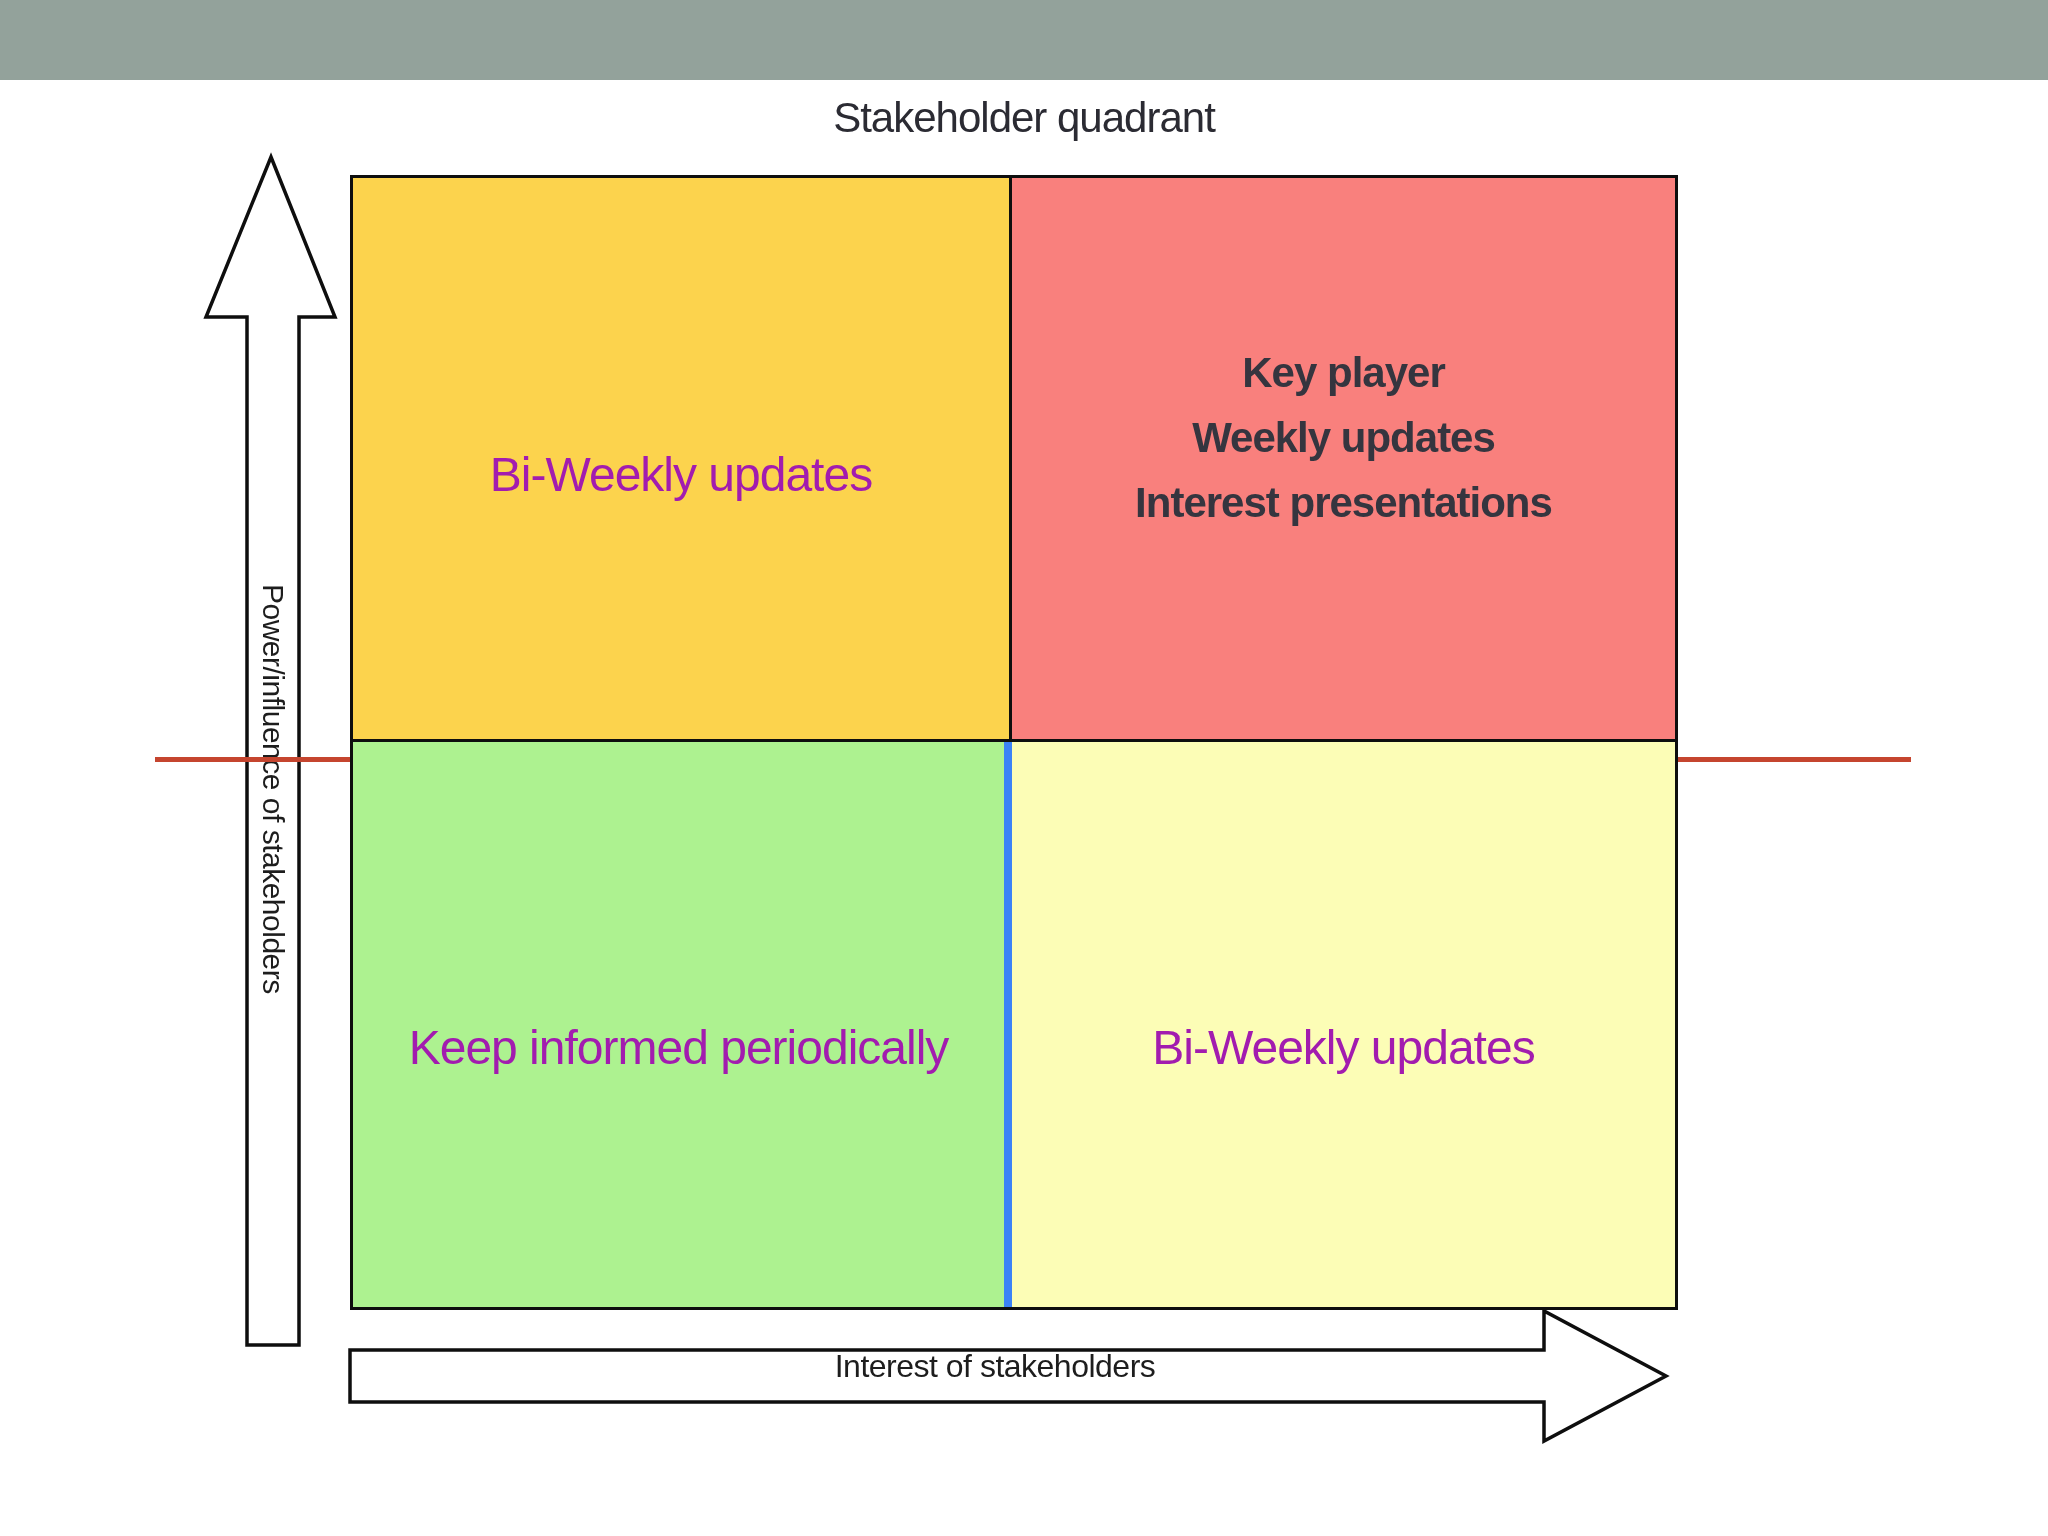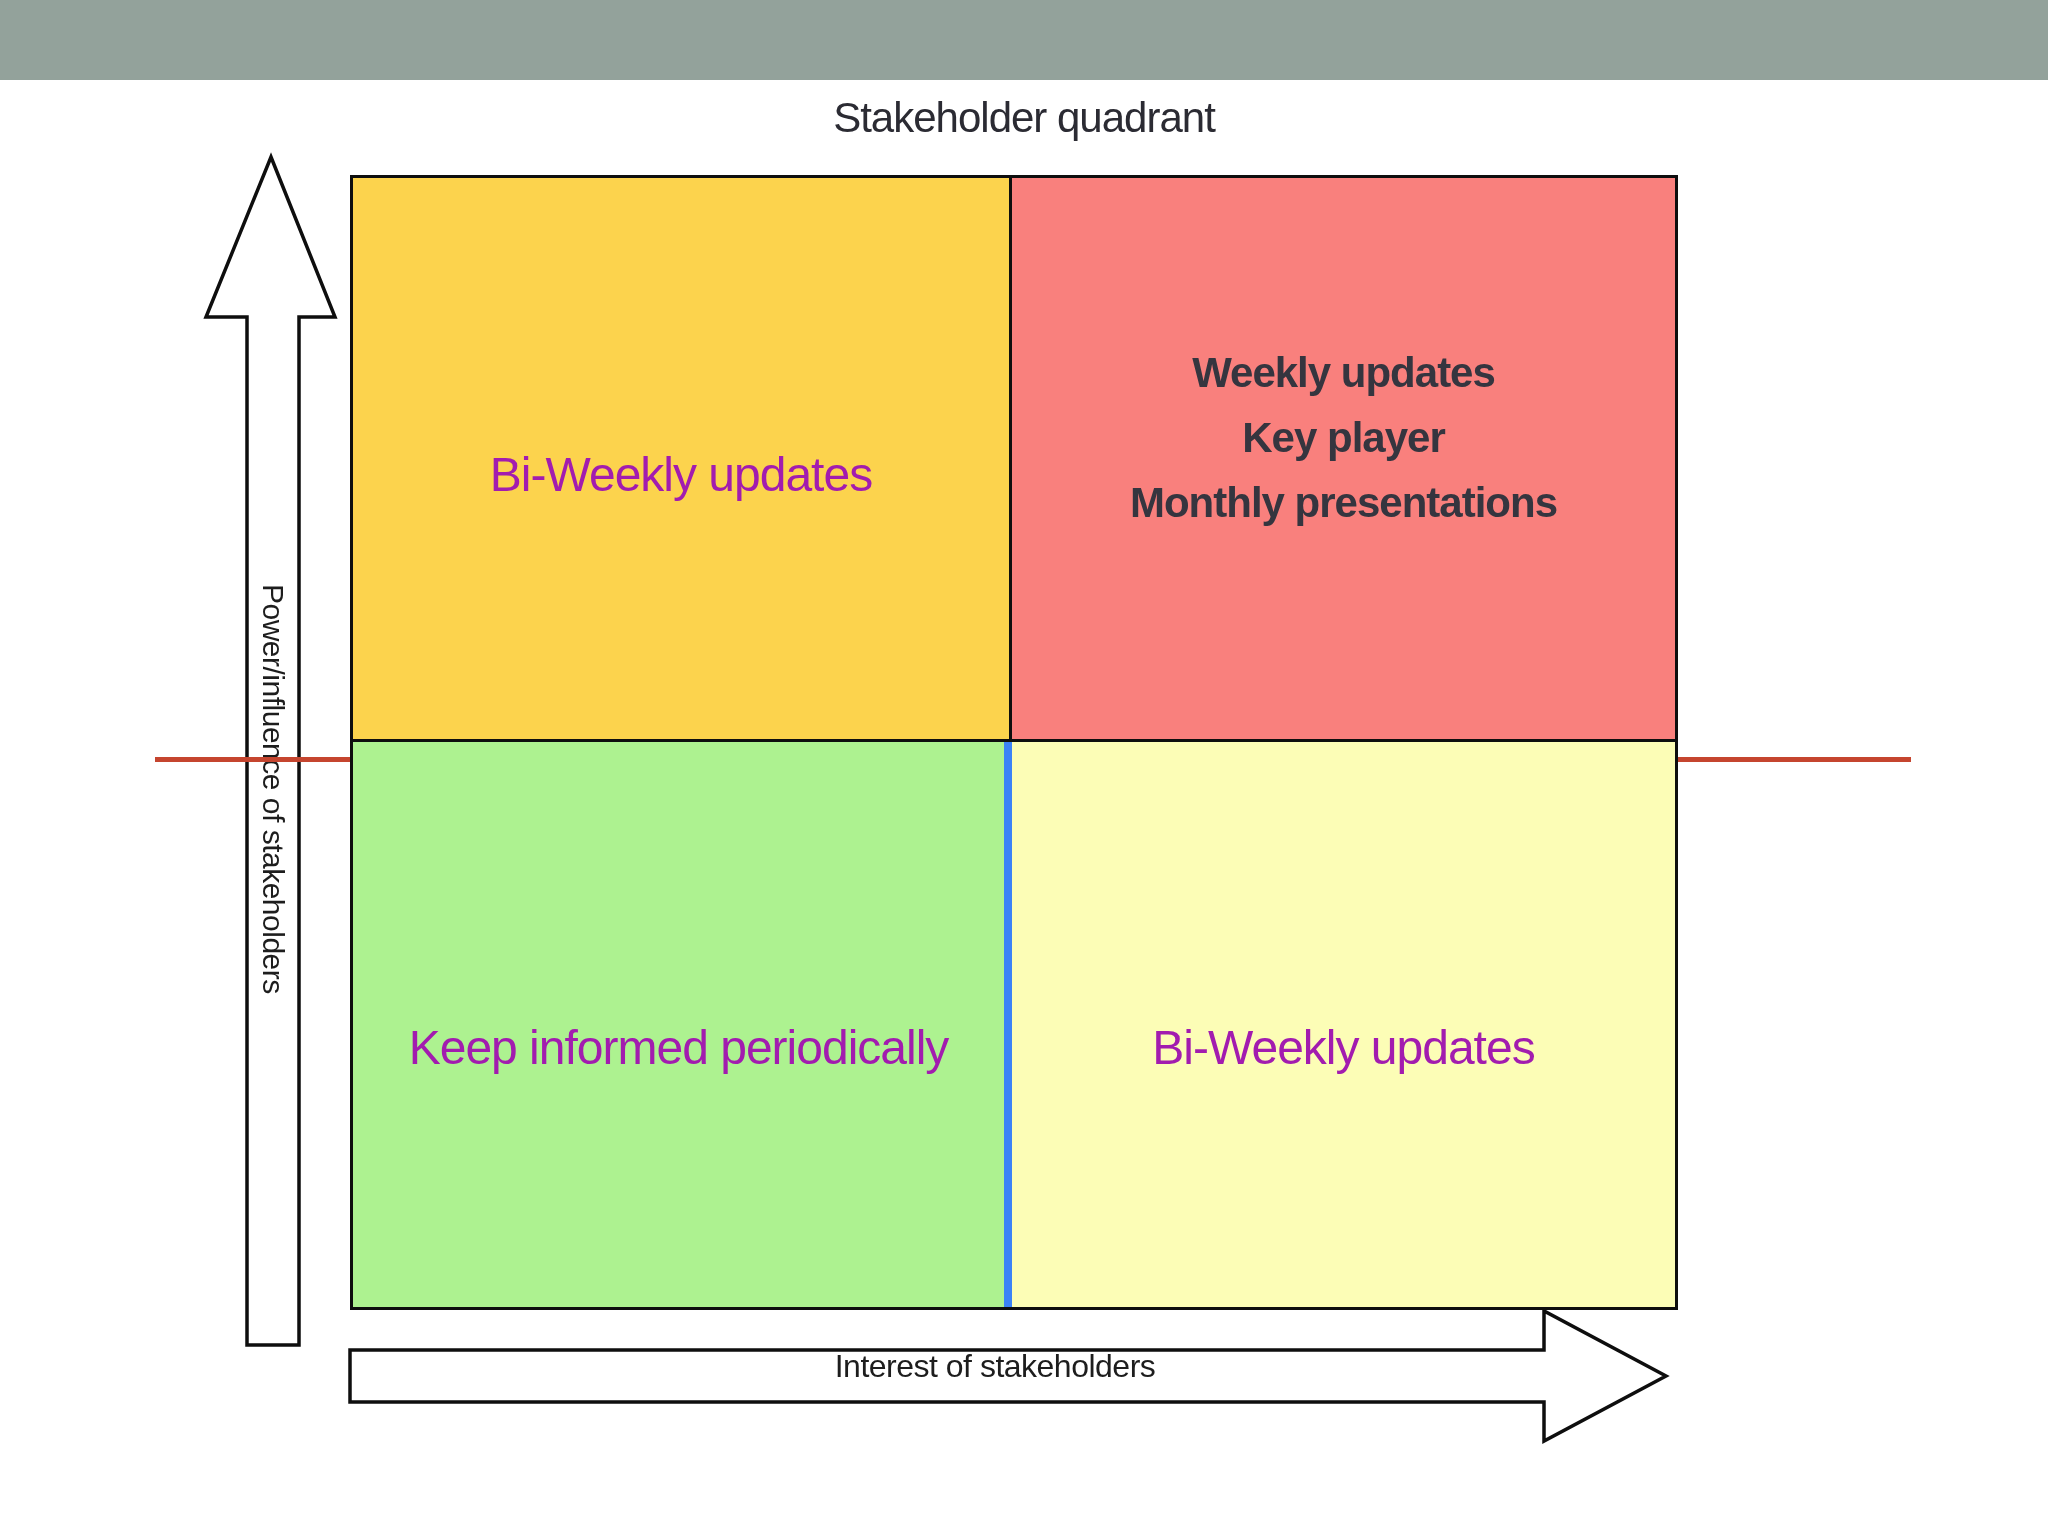--- a/index.html
+++ b/index.html
@@ -67,23 +67,23 @@
 
   <div class="x-axis-shaft-label">Interest of stakeholders</div>
 
   <div class="threshold-line" style="background-color: rgb(197, 69, 47);"></div>
 
   <div class="matrix">
     <div class="quad q-tl" style="background-color: rgb(252, 211, 77);">
       <div class="quad-label">Bi-Weekly updates</div>
     </div>
     <div class="quad q-tr" style="background-color: rgb(249, 128, 125);">
+      <div class="q-line">Key player</div>
       <div class="q-line">Weekly updates</div>
-      <div class="q-line">Key player</div>
-      <div class="q-line">Monthly presentations</div>
+      <div class="q-line">Interest presentations</div>
     </div>
     <div class="quad q-bl" style="background-color: rgb(173, 242, 144);">
       <div class="quad-label">Keep informed periodically</div>
     </div>
     <div class="quad q-br" style="background-color: rgb(252, 253, 182);">
       <div class="quad-label">Bi-Weekly updates</div>
     </div>
   </div>
 
 </div>

